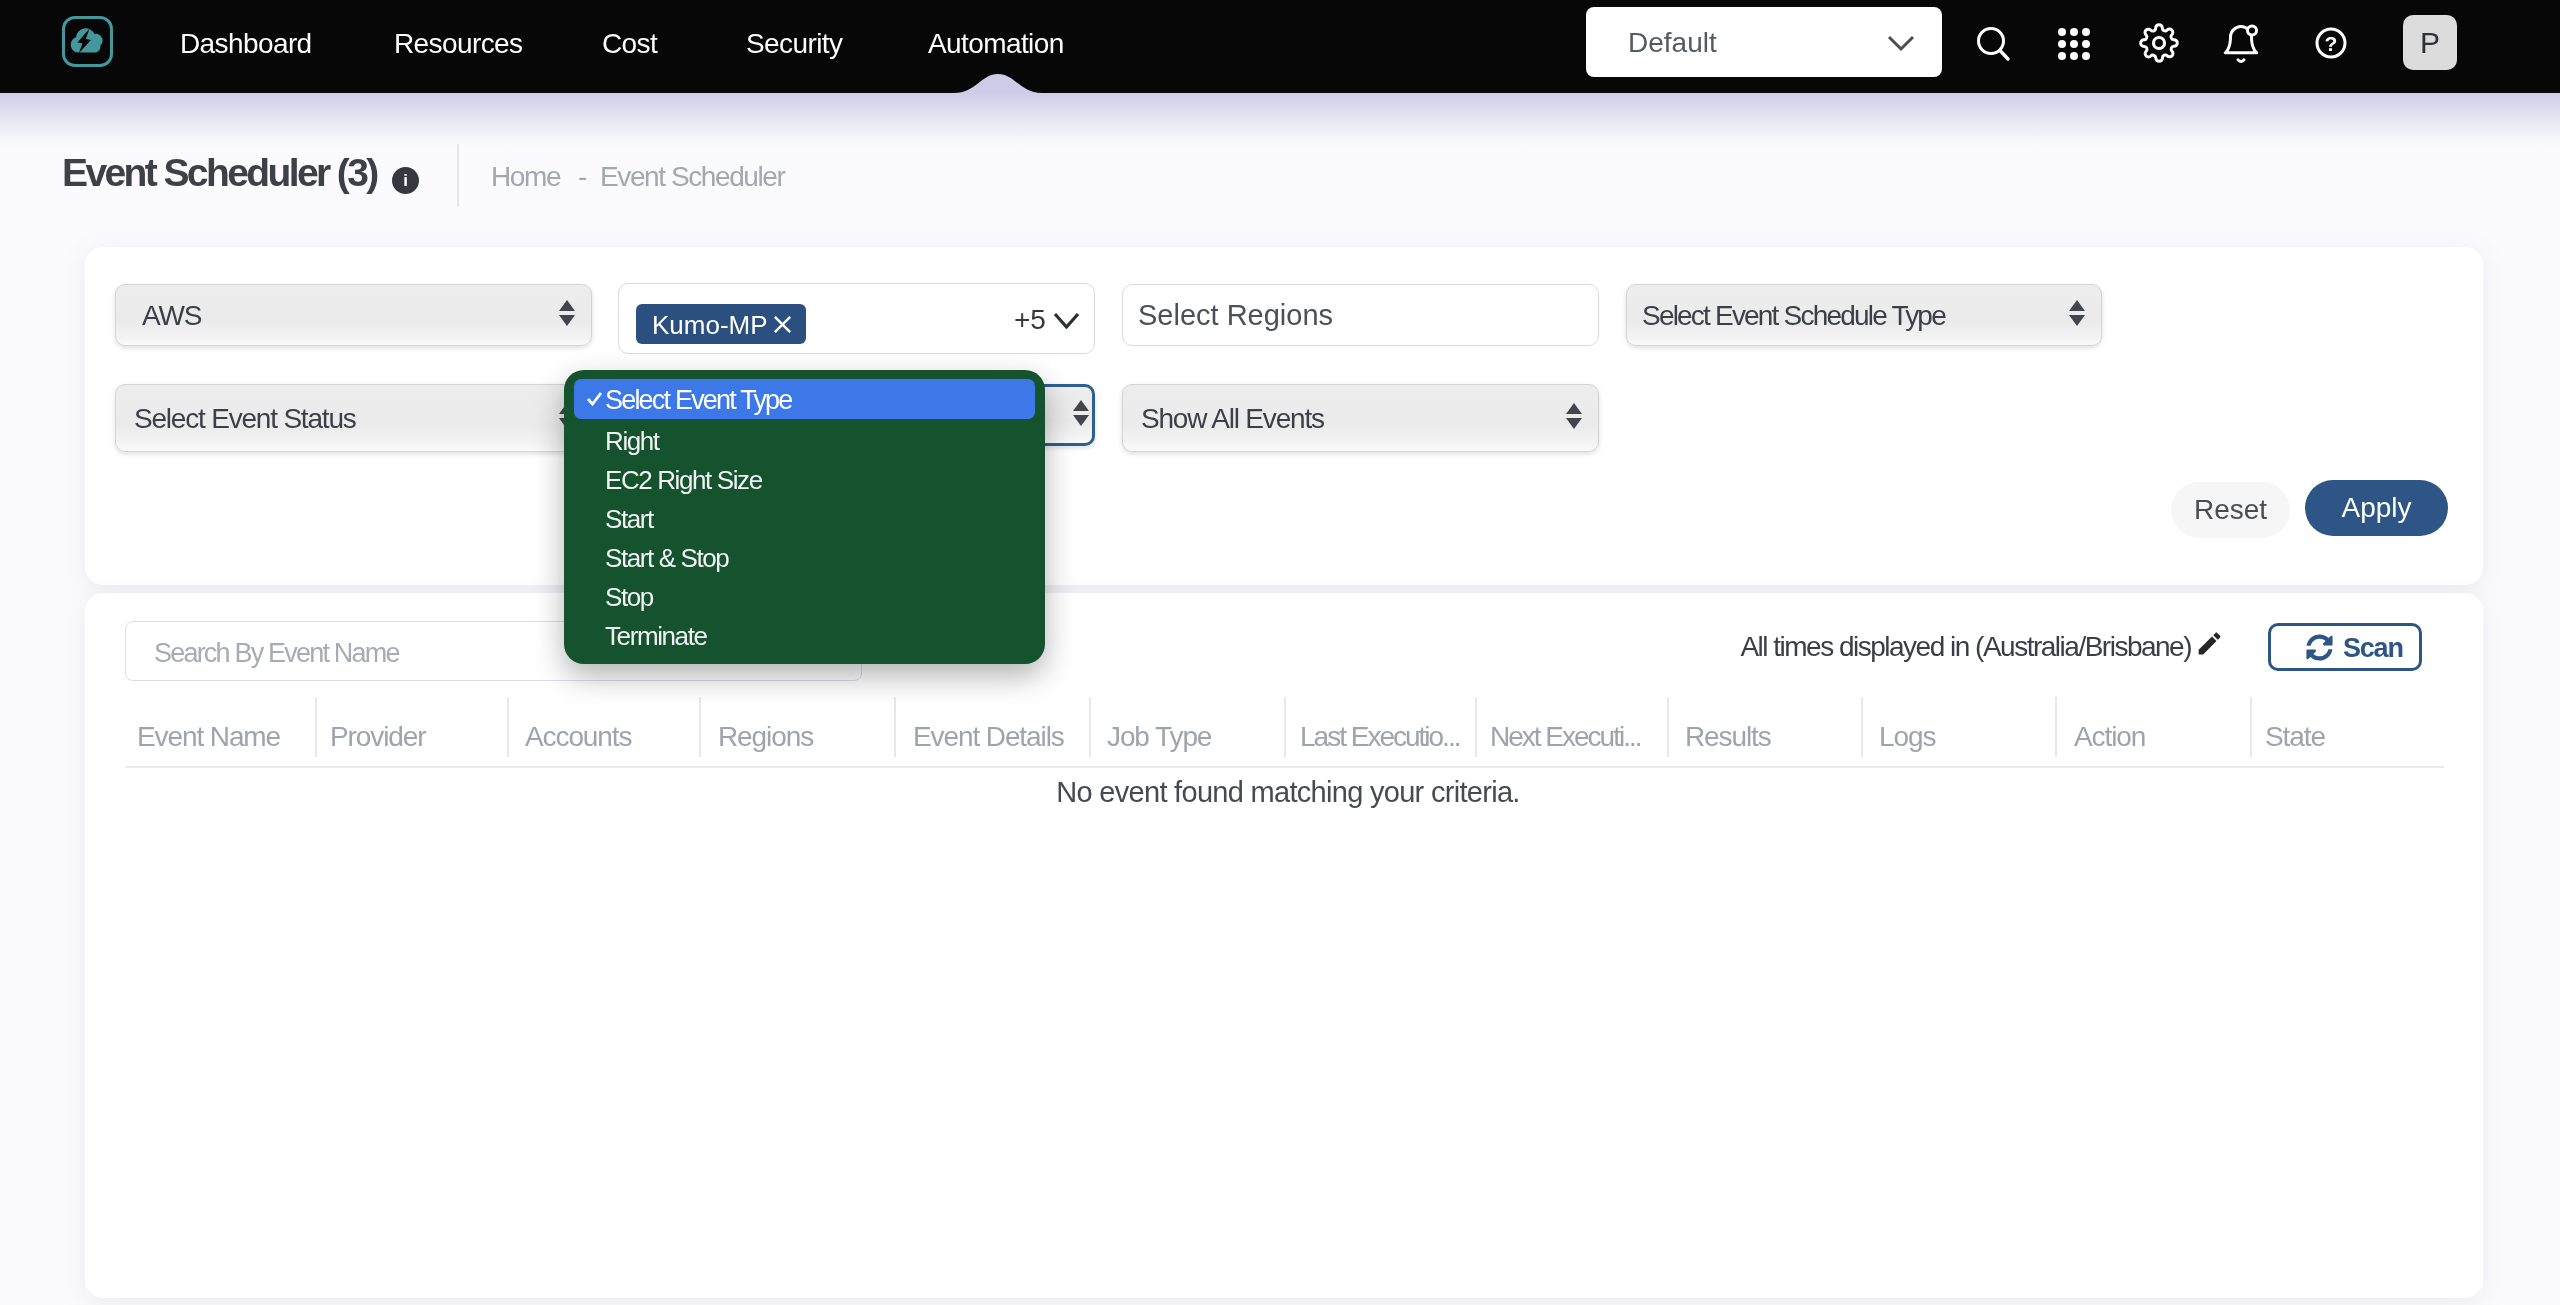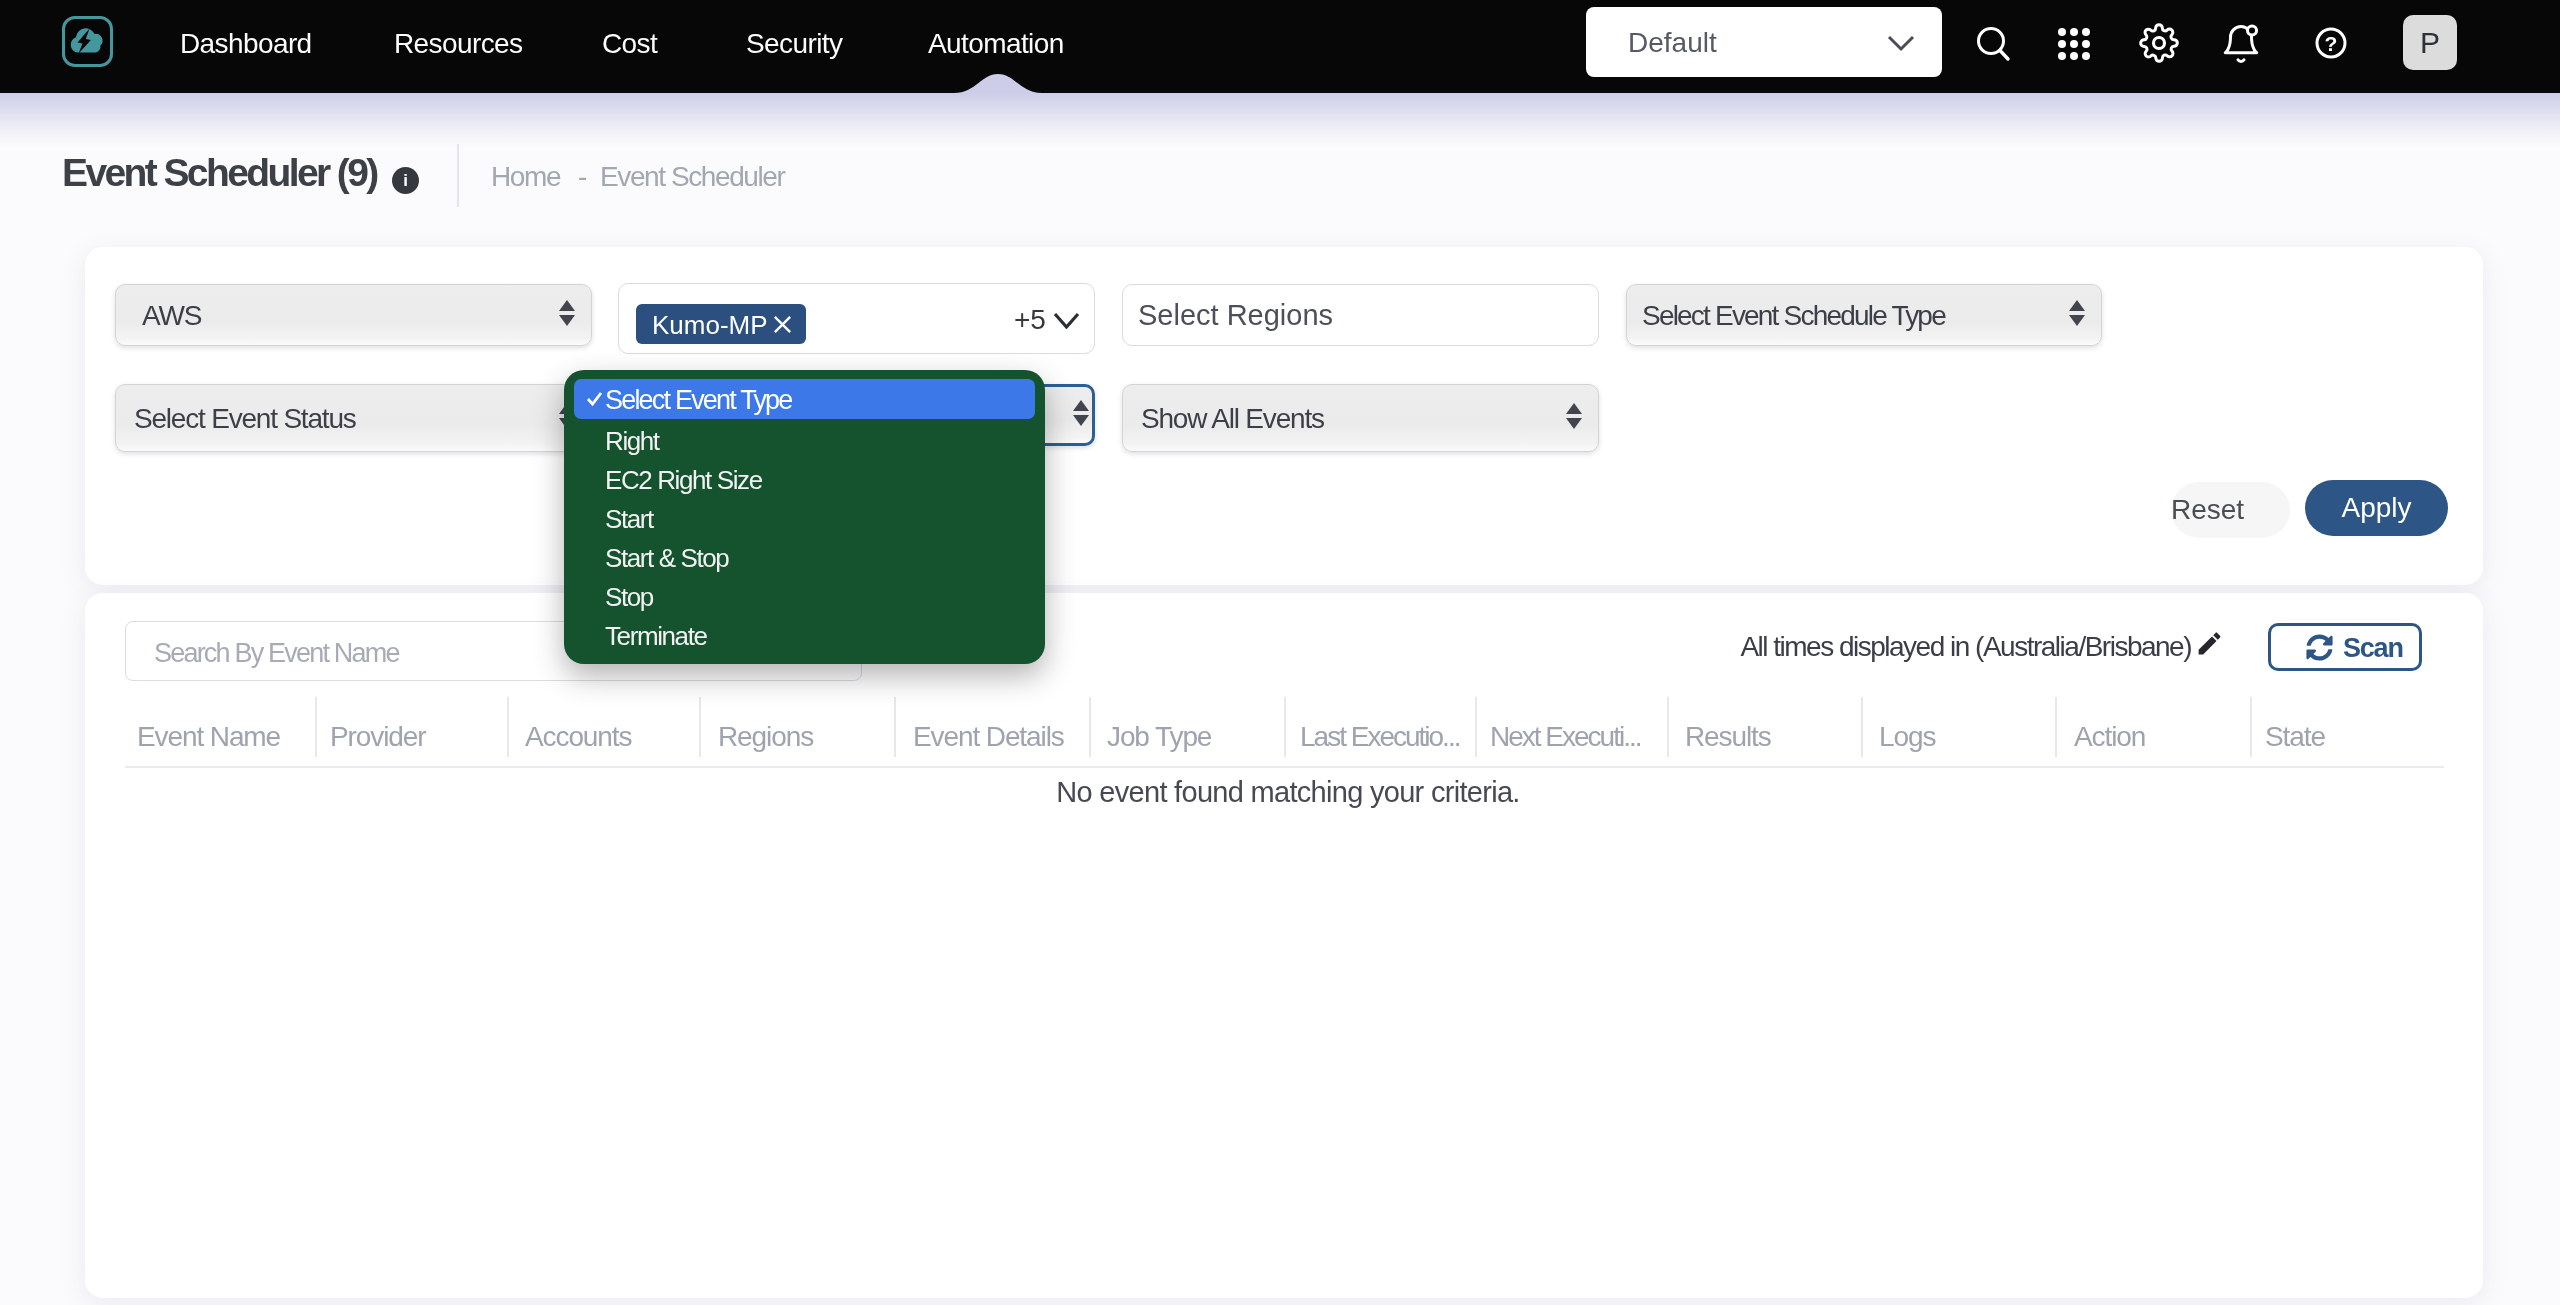--- a/index.html
+++ b/index.html
@@ -43,21 +43,21 @@
 
   
   #menu { position:absolute; left:564px; top:370px; width:481px; height:294px; background:#14532d; border-radius:20px;
           box-shadow:0 12px 30px rgba(0,0,0,0.30); }
   #menuhl { position:absolute; left:10px; top:9px; width:461px; height:40px; background:#3c78e7; border-radius:7px; }
   #menuhl span { position:absolute; left:31px; top:6px; color:#fff; font-size:27px; letter-spacing:-1.8px; }
   .mi { position:absolute; left:41px; color:#f2f2f4; font-size:26px; letter-spacing:-1.4px; }
 
   
   #reset { position:absolute; left:2171px; top:482px; width:119px; height:56px; border-radius:28px; background:#f6f6f7;
-           color:#4a4d52; font-size:28px; text-align:left; line-height:56px; }
+           color:#4a4d52; font-size:28px; text-align:center; line-height:56px; }
   #apply { position:absolute; left:2305px; top:480px; width:143px; height:56px; border-radius:28px; background:#2d5585;
            color:#fff; font-size:28px; text-align:center; line-height:56px; }
 
   
   #search { position:absolute; left:125px; top:621px; width:737px; height:60px; background:#fff; border:1.5px solid #dadce6; border-radius:8px;text-decoration:underline; }
   #search span { position:absolute; left:28px; top:16px; font-size:27px; color:#a8abb5; letter-spacing:-1.8px; }
   #times { position:absolute; right:369px; top:631px; font-size:28px; color:#3b3e48; letter-spacing:-1.5px; }
   #pencil { position:absolute; left:2195px; top:629px; }
   #scan { position:absolute; left:2268px; top:623px; width:154px; height:48px; border:3px solid #2d5585; border-radius:10px; background:#fff; }
   #scan span { position:absolute; left:72px; top:7px; font-size:27px; font-weight:bold; color:#2d5585; letter-spacing:-1.2px; }
@@ -121,21 +121,21 @@
     <circle cx="20" cy="20" r="14" fill="none" stroke="#fff" stroke-width="3"></circle>
     <text x="20" y="28" font-size="21" font-weight="bold" fill="#fff" text-anchor="middle" font-family="Liberation Sans, sans-serif">?</text>
   </svg>
   <div style="position:absolute;left:2403px;top:15px;width:54px;height:55px;background:#dcdcdd;border-radius:10px;text-align:center;line-height:55px;font-size:30px;color:#2e3138;">P</div>
 
   <svg id="bump" width="88" height="19" viewBox="0 0 88 19">
     <path d="M0 19 C22 19 27 0 44 0 C61 0 66 19 88 19 Z" fill="#cdcde9"></path>
   </svg>
 </div>
 
-<div id="title">Event Scheduler (9)</div>
+<div id="title">Event Scheduler (3)</div>
 <div id="info">i</div>
 <div id="vdiv"></div>
 <span class="crumb" style="left:491px">Home</span>
 <span class="crumb" style="left:578px">-</span>
 <span class="crumb" style="left:600px">Event Scheduler</span>
 
 <div class="card" id="fcard"></div>
 
 <div class="sel" style="left:115px;top:284px;width:477px;height:62px;">
   <span class="lbl" style="top:15px">AWS</span>

